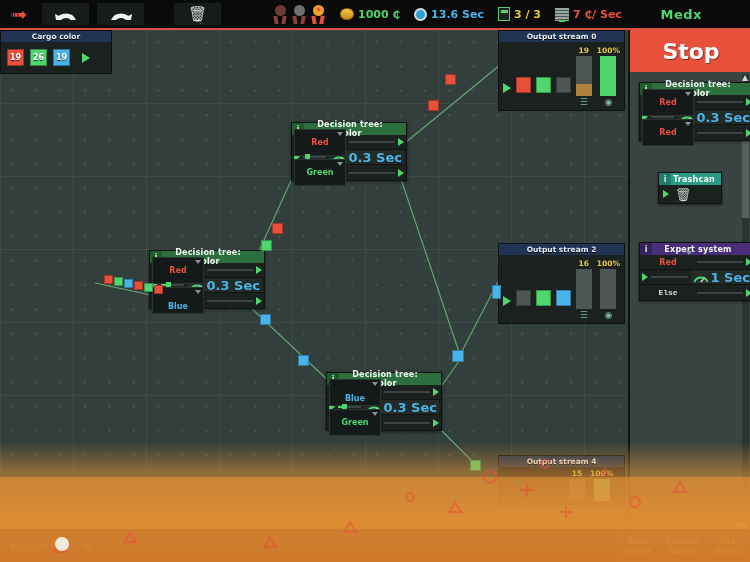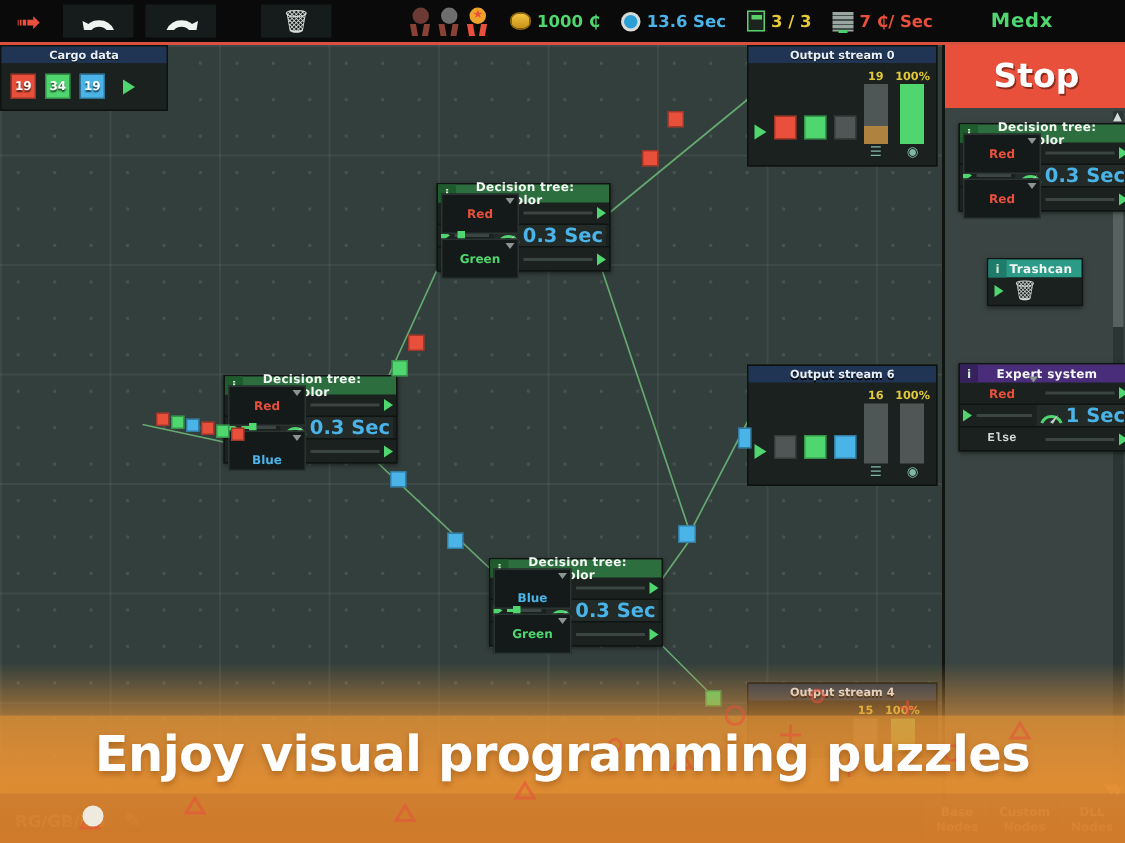--- a/index.html
+++ b/index.html
@@ -414,24 +414,24 @@
       <line x1="460" y1="325" x2="500" y2="248" stroke="#6fbd7a" stroke-width="1.1" opacity=".85"></line>
 
       <line x1="248" y1="275" x2="333" y2="355" stroke="#6fbd7a" stroke-width="1.1" opacity=".85"></line>
 
       <line x1="435" y1="365" x2="462" y2="327" stroke="#6fbd7a" stroke-width="1.1" opacity=".85"></line>
 
       <line x1="435" y1="394" x2="478" y2="437" stroke="#6fbd7a" stroke-width="1.1" opacity=".85"></line>
     </svg>
 
     <div class="iopanel" style="left:0; top:211; width:112px;">
-      <div class="iohdr">Cargo data</div>
+      <div class="iohdr">Cargo color</div>
       <div class="iobody" style="padding:7px 4px 7px 6px; gap:6px; align-items:center;">
         <span class="cargo-sq" style="background:#e8503c">19</span>
-        <span class="cargo-sq" style="background:#4fd66e">34</span>
+        <span class="cargo-sq" style="background:#4fd66e">26</span>
         <span class="cargo-sq" style="background:#4ab4e8">19</span>
         <span class="play" style="margin-left:6px"></span>
       </div>
     </div>
 
     <div class="node" style="left:291px; top:92px;">
       <div class="node-hdr">
         <span class="node-i">i</span>
         <span class="node-title">Decision tree: color</span>
       </div>
@@ -564,21 +564,21 @@
           <span class="meter-num c-yellow">100%</span>
           <span class="meter-bar">
               <span class="mfill" style="height:100%;background:#4fd66e"></span>
             </span>
           <span class="meter-ico">◉</span>
         </span>
       </div>
     </div>
 
     <div class="iopanel" style="left:498px; top:213px; width:127px;">
-      <div class="iohdr">Output stream 6</div>
+      <div class="iohdr">Output stream 2</div>
       <div class="iobody">
         <span class="play" style="margin-bottom:14px"></span>
         <span class="swatch" style="background:#4e5755;margin-bottom:14px"></span>
         <span class="swatch" style="background:#4fd66e;margin-bottom:14px"></span>
         <span class="swatch" style="background:#4ab4e8;margin-bottom:14px"></span>
         <span class="meter-col">
           <span class="meter-num c-yellow">16</span>
           <span class="meter-bar"></span>
           <span class="meter-ico">☰</span>
         </span>
@@ -753,15 +753,14 @@
       <path d="M680 40 l6 10 l-12 0 z"></path>
       <path d="M350 80 l6 10 l-12 0 z"></path>
       <path d="M270 95 l6 10 l-12 0 z"></path>
       <path d="M130 90 l6 10 l-12 0 z"></path>
       <path d="M60 100 l6 10 l-12 0 z"></path>
     </g>
     <g fill="#f2f6f2" opacity=".9">
       <circle cx="62" cy="102" r="7"></circle>
     </g>
   </svg>
-  <div id="promo-text">Enjoy visual programming puzzles</div>
 
 </div>
 
 </body></html>

